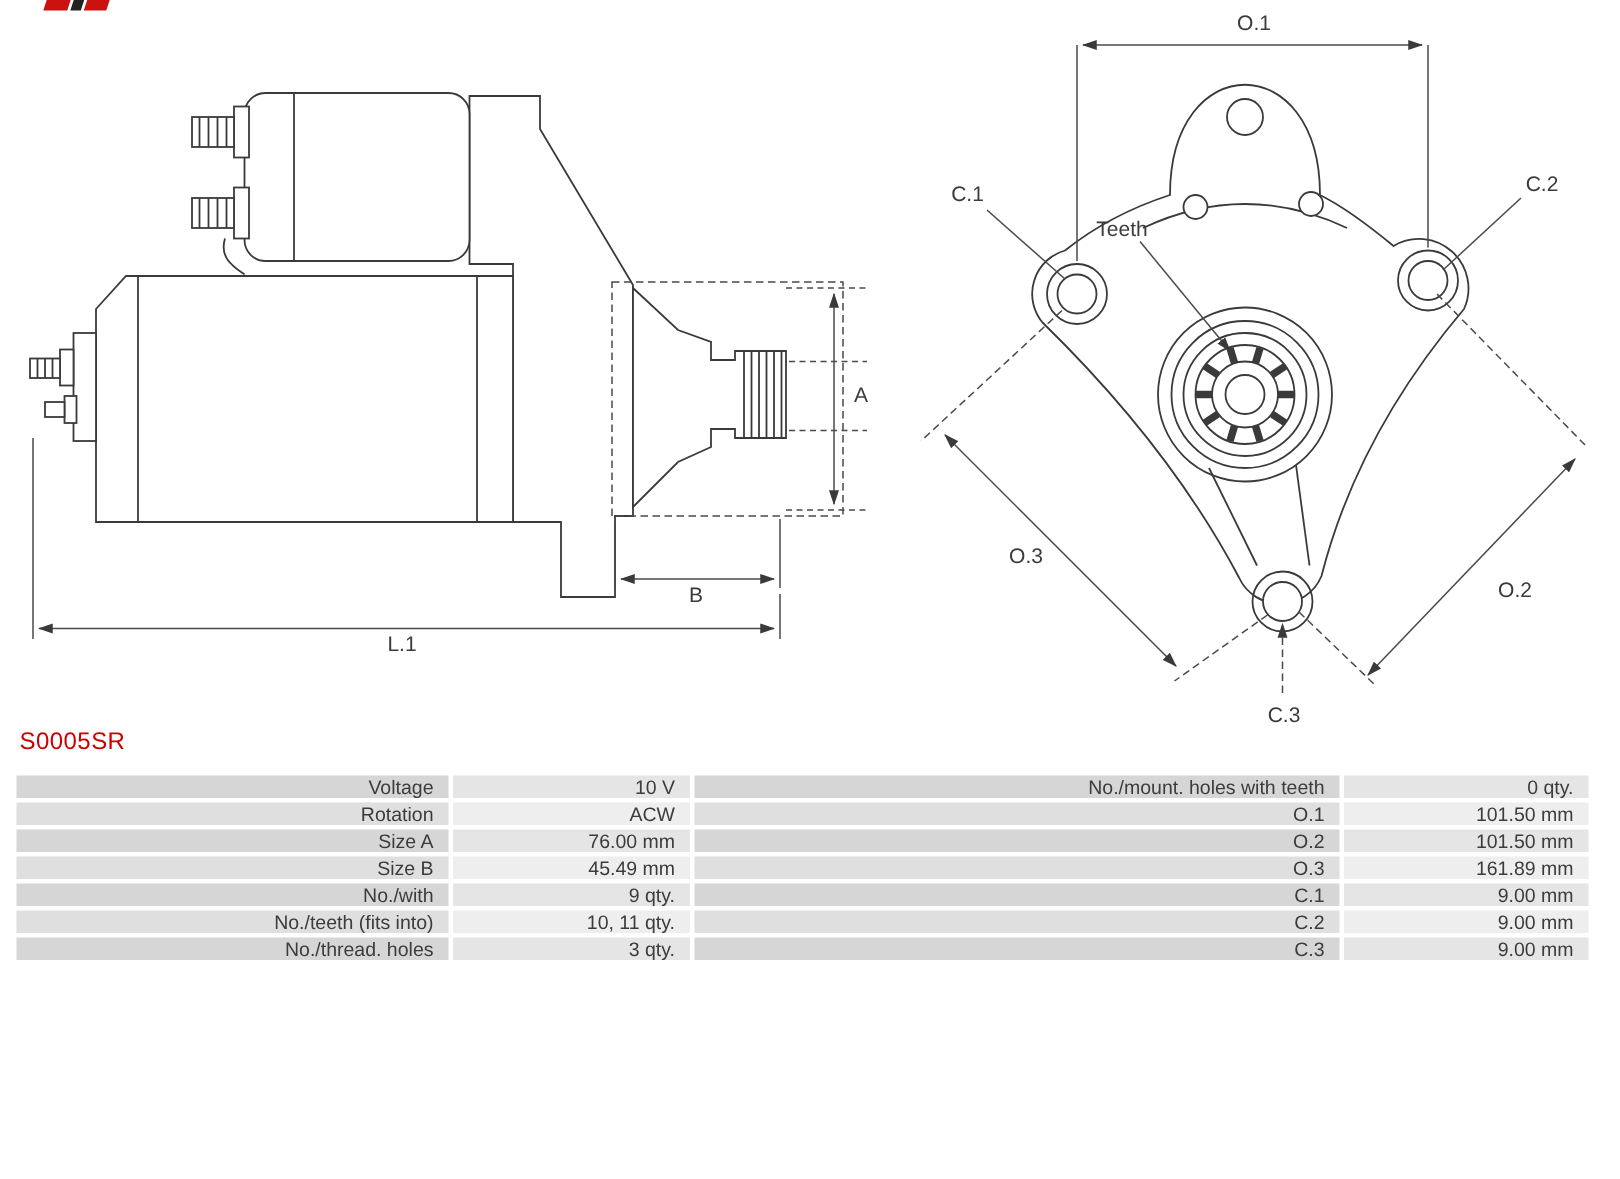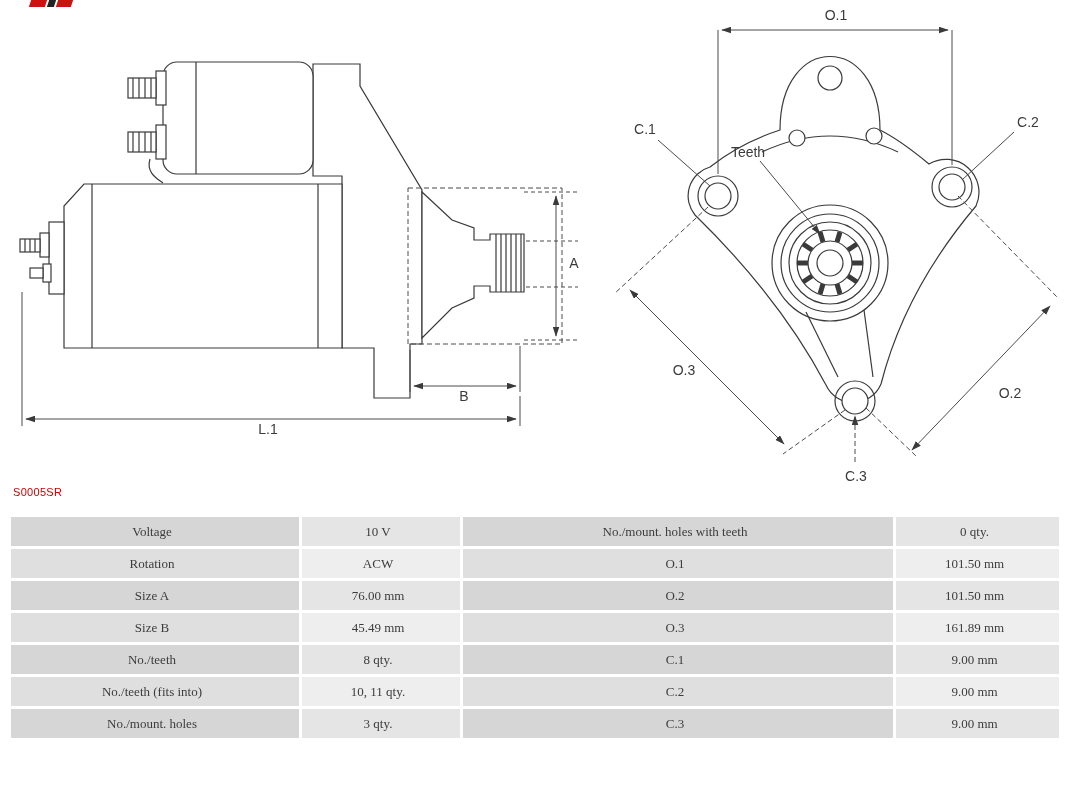--- a/index.html
+++ b/index.html
@@ -7,27 +7,27 @@
     width:1080px;height:786px;background:#ffffff;position:relative;overflow:hidden;
     font-family:"Liberation Sans",sans-serif;color:#3c3c3c;
   }
   .logo{position:absolute;left:30px;top:0;height:7px;display:flex;gap:2px;transform:skewX(-18deg);}
   .logo span{display:block;height:7px;}
   .logo .l1{width:16px;background:#cc1111;}
   .logo .l2{width:7px;background:#222222;}
   .logo .l3{width:15px;background:#cc1111;}
   .diagram{position:absolute;left:0;top:0;}
   svg text{font-size:14px;fill:#3b3b3b;font-family:"Liberation Sans",sans-serif;}
-  .code{position:absolute;left:13px;top:486px;font-size:11px;color:#cc0000;letter-spacing:.3px;}
+  .code{position:absolute;left:13px;top:486px;font-size:16px;color:#cc0000;letter-spacing:.3px;}
   table.specs{
     position:absolute;left:8px;top:514px;width:1054px;
     border-collapse:separate;border-spacing:3px;table-layout:fixed;
     font-size:13px;color:#3c3c3c;
   }
-  table.specs td{height:29px;padding:0 10px 0 4px;text-align:center;white-space:nowrap;overflow:hidden;font-family:Liberation Serif, serif;}
+  table.specs td{height:15px;padding:0 10px 0 4px;text-align:right;white-space:nowrap;overflow:hidden;}
   col.c1{width:288px;} col.c2{width:158px;} col.c3{width:430px;} col.c4{width:163px;}
   tr:nth-child(odd)  td.lbl{background:#d6d6d6;}
   tr:nth-child(odd)  td.val{background:#e5e5e5;}
   tr:nth-child(even) td.lbl{background:#dfdfdf;}
   tr:nth-child(even) td.val{background:#eeeeee;}
 </style>
 </head>
 <body>
 
 <div class="logo">
@@ -192,31 +192,31 @@
       <td class="lbl">O.2</td>
       <td class="val">101.50 mm</td>
     </tr>
     <tr>
       <td class="lbl">Size B</td>
       <td class="val">45.49 mm</td>
       <td class="lbl">O.3</td>
       <td class="val">161.89 mm</td>
     </tr>
     <tr>
-      <td class="lbl">No./teeth</td>
-      <td class="val">8 qty.</td>
+      <td class="lbl">No./with</td>
+      <td class="val">9 qty.</td>
       <td class="lbl">C.1</td>
       <td class="val">9.00 mm</td>
     </tr>
     <tr>
       <td class="lbl">No./teeth (fits into)</td>
       <td class="val">10, 11 qty.</td>
       <td class="lbl">C.2</td>
       <td class="val">9.00 mm</td>
     </tr>
     <tr>
-      <td class="lbl">No./mount. holes</td>
+      <td class="lbl">No./thread. holes</td>
       <td class="val">3 qty.</td>
       <td class="lbl">C.3</td>
       <td class="val">9.00 mm</td>
     </tr>
   </tbody>
 </table>
 
 </body></html>

